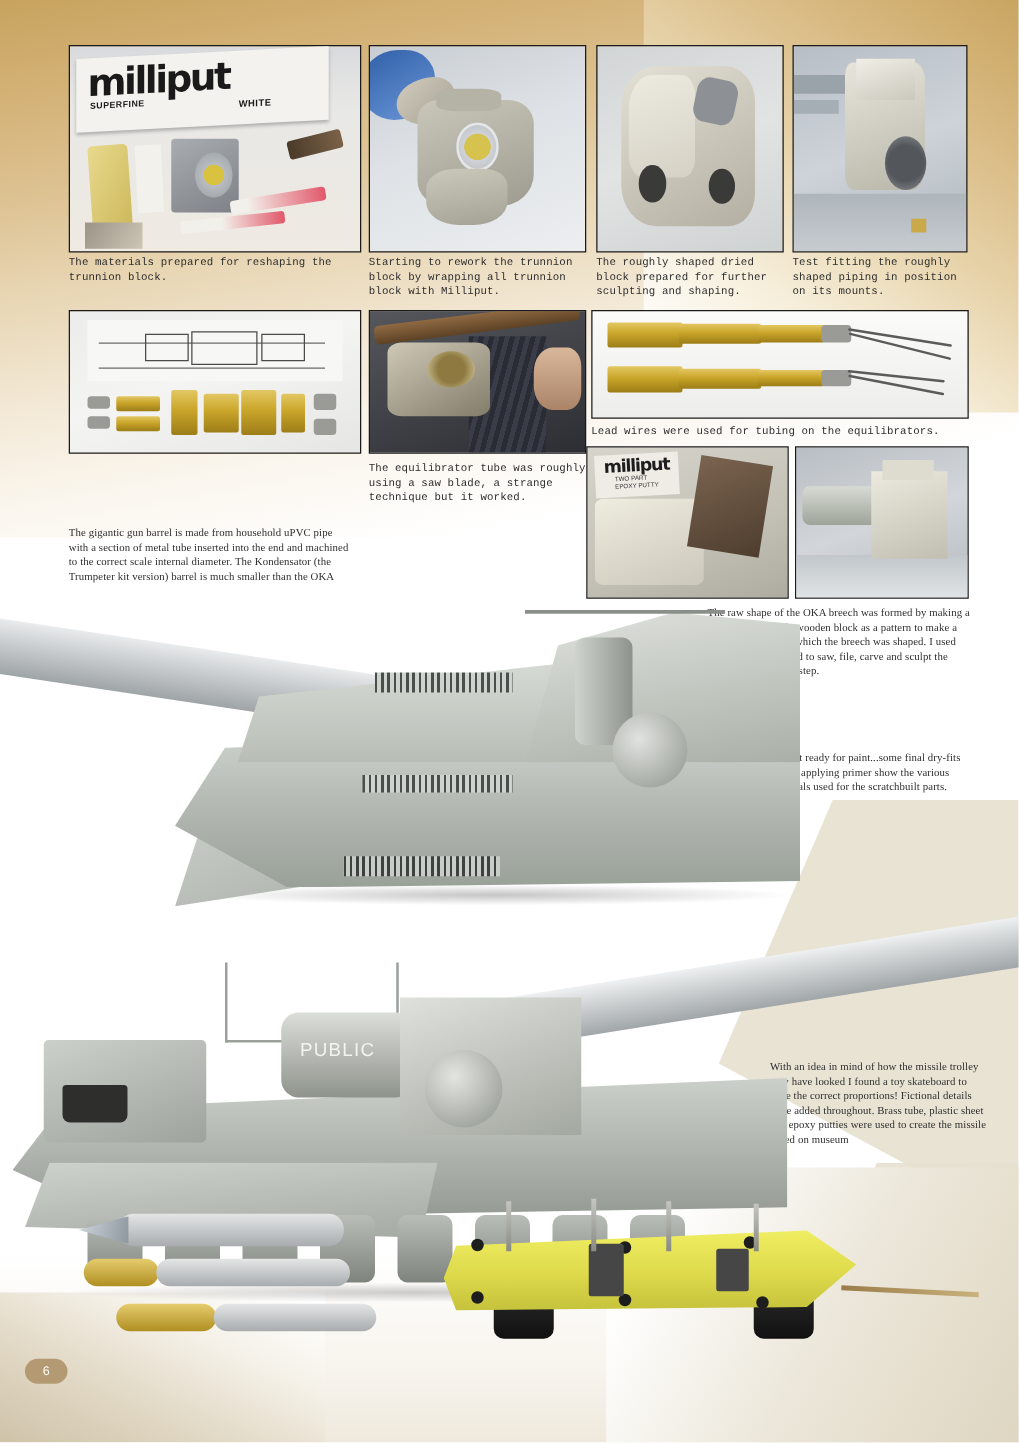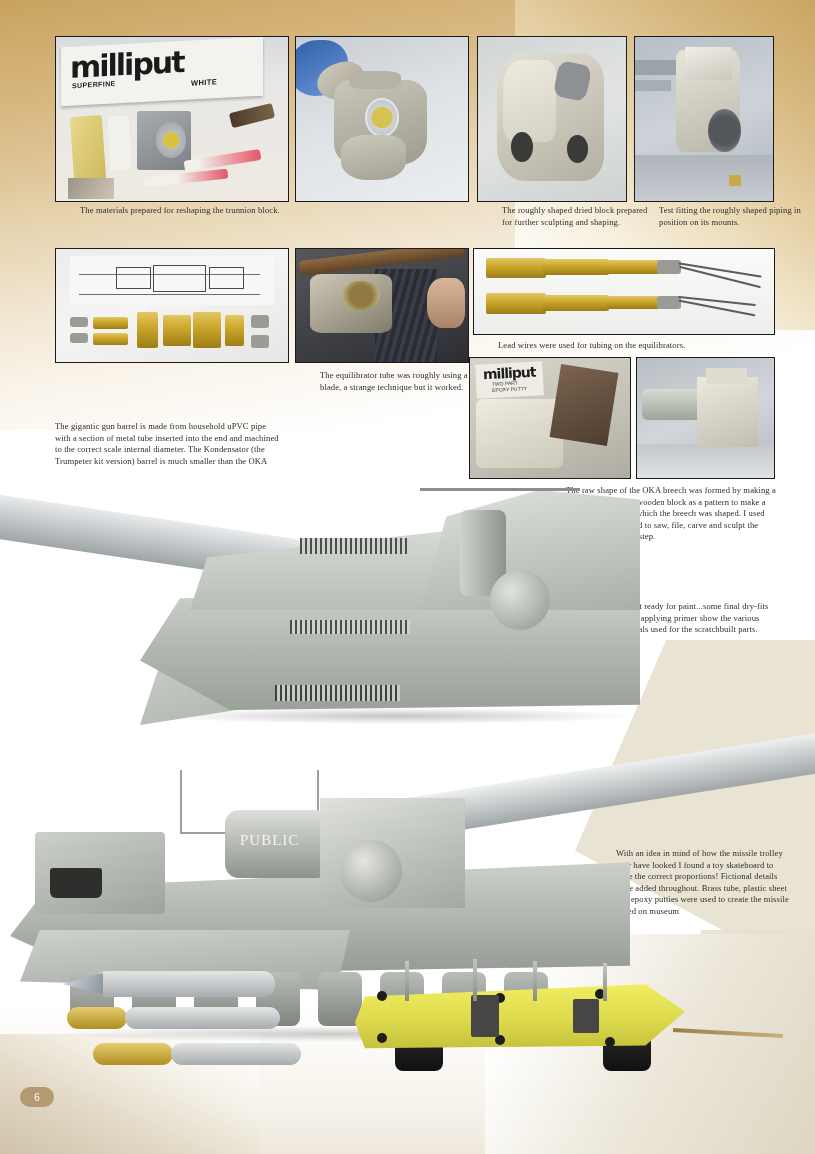--- a/index.html
+++ b/index.html
@@ -40,21 +40,21 @@
     background:linear-gradient(300deg,#ded6c1 0%,#ece7da 45%,#ffffff 85%);
   }
 
   
   .photo{position:absolute;border:1px solid #1b1b1b;overflow:hidden;background:#cfcfcf;}
   .photo .inner{position:absolute;inset:0;}
 
   
   .cap{
     position:absolute;color:#2e2e2e;font-size:8.6px;line-height:11.6px;
-    font-family:Liberation Serif, serif;letter-spacing:.1px;margin-left:25px;
+    font-family:Liberation Mono, monospace;letter-spacing:.1px;
   }
   .body-txt{
     position:absolute;color:#2e2e2e;font-size:8.6px;line-height:11.6px;
     font-family:Liberation Serif, serif;letter-spacing:.1px;
   }
 
   
   .pagenum{
     position:absolute;left:20px;top:1087px;width:34px;height:20px;border-radius:10px;
     background:#b39a72;color:#ffffff;font-size:10px;display:flex;align-items:center;
@@ -174,21 +174,21 @@
     transform:rotate(-9deg);transform-origin:left center;border-radius:4px;
   }
   .m2-hull{
     position:absolute;left:20px;top:120px;width:620px;height:115px;
     background:linear-gradient(180deg,#ccd1cb 0%,#aeb4ad 55%,#949a93 100%);
     clip-path:polygon(6% 24%, 100% 2%, 100% 92%, 14% 100%, 0% 66%);
   }
   .m2-cab{position:absolute;left:45px;top:92px;width:130px;height:82px;background:linear-gradient(160deg,#cbd0ca,#9ea49d);border-radius:4px;}
   .m2-win{position:absolute;left:60px;top:128px;width:52px;height:30px;background:#2e2f2d;border-radius:3px 3px 6px 6px;}
   .m2-drum{position:absolute;left:235px;top:70px;width:105px;height:68px;border-radius:14px;background:linear-gradient(180deg,#dcdfd9,#8e938c);}
-  .m2-public{position:absolute;left:250px;top:92px;font-size:15px;letter-spacing:1px;color:#f3f3f0;font-family:Liberation Serif, serif;}
+  .m2-public{position:absolute;left:250px;top:92px;font-size:15px;letter-spacing:1px;color:#f3f3f0;font-family:Liberation Sans, sans-serif;}
   .m2-breech{position:absolute;left:330px;top:58px;width:145px;height:110px;background:linear-gradient(160deg,#dfe2dc,#a3a8a1);}
   .m2-wheel{position:absolute;left:350px;top:100px;width:62px;height:62px;border-radius:50%;background:radial-gradient(circle at 38% 34%,#e3e5e1,#8d928b);}
   .m2-ladder{position:absolute;left:190px;top:30px;width:135px;height:62px;border:2px solid #9ba09a;border-top:none;}
   .m2-deckplate{position:absolute;left:30px;top:190px;width:330px;height:60px;background:linear-gradient(175deg,#cdd2cc,#a4aaa3);clip-path:polygon(6% 0%, 100% 0%, 96% 100%, 0% 86%);}
   .m2-wheels{position:absolute;left:80px;top:232px;width:520px;height:58px;}
   .m2-w{position:absolute;top:0;width:44px;height:54px;border-radius:8px;background:linear-gradient(180deg,#b8bdb7,#7e837d);}
   .m2-shadow{position:absolute;left:60px;top:286px;width:560px;height:16px;background:radial-gradient(ellipse at center,rgba(90,90,90,.3),rgba(255,255,255,0) 70%);}
 
   
   .trolley{position:absolute;left:355px;top:975px;width:400px;height:110px;}
@@ -244,20 +244,21 @@
   <div class="photo ph-trunnion" style="left:295px;top:36px;width:172px;height:164px;">
     <div class="inner">
       <div class="tr-hand"></div>
         <div class="tr-thumb"></div>
       <div class="tr-block"></div>
         <div class="tr-lug"></div>
       <div class="tr-ring"></div>
         <div class="tr-tail"></div>
     </div>
   </div>
+  <div class="cap" style="left:295px;top:205px;width:172px;">Starting to rework the trunnion block by wrapping all trunnion block with Milliput.</div>
 
   <div class="photo ph-dried" style="left:477px;top:36px;width:148px;height:164px;">
     <div class="inner">
       <div class="dr-main"></div>
         <div class="dr-face"></div>
       <div class="dr-grey"></div>
       <div class="dr-hole1"></div>
         <div class="dr-hole2"></div>
     </div>
   </div>

